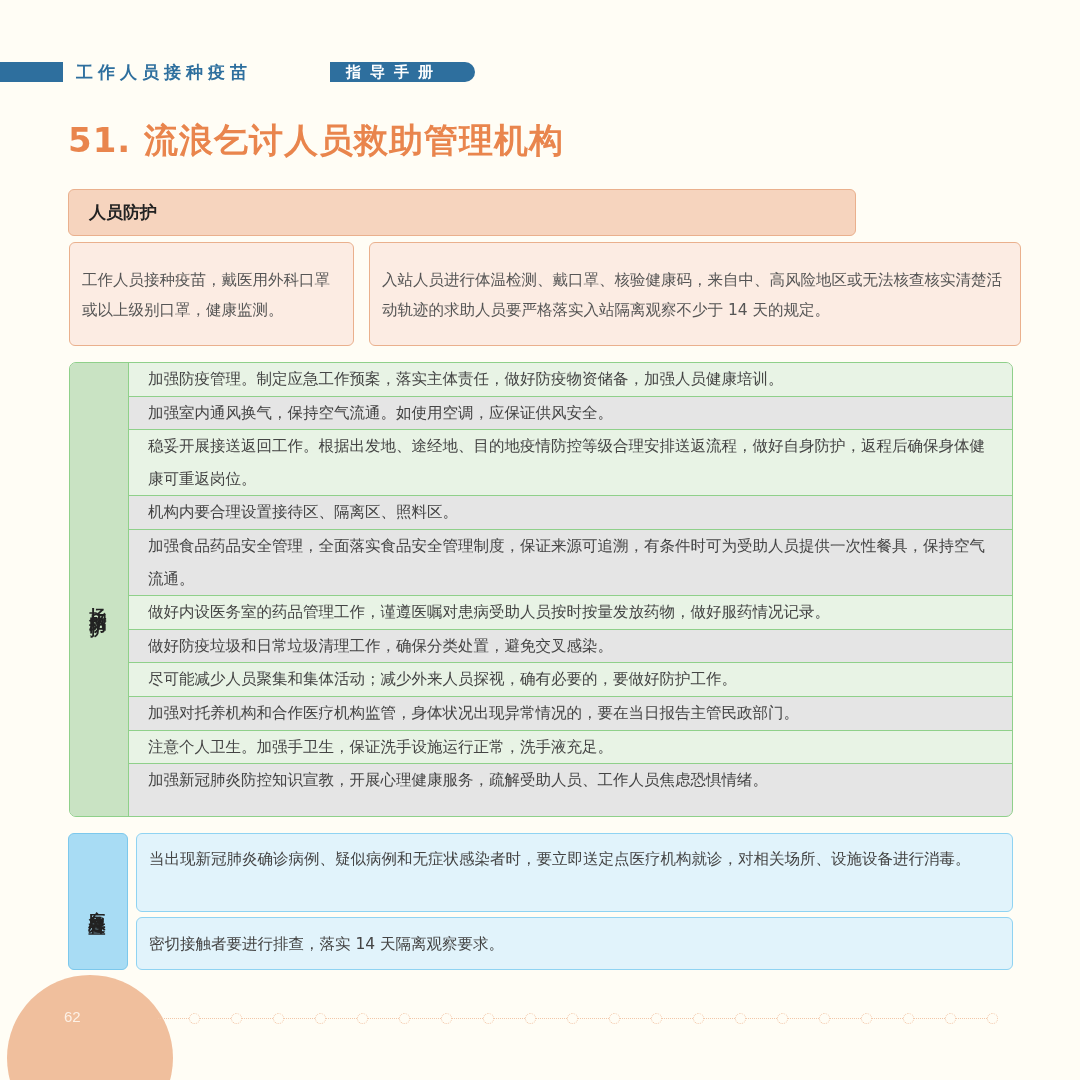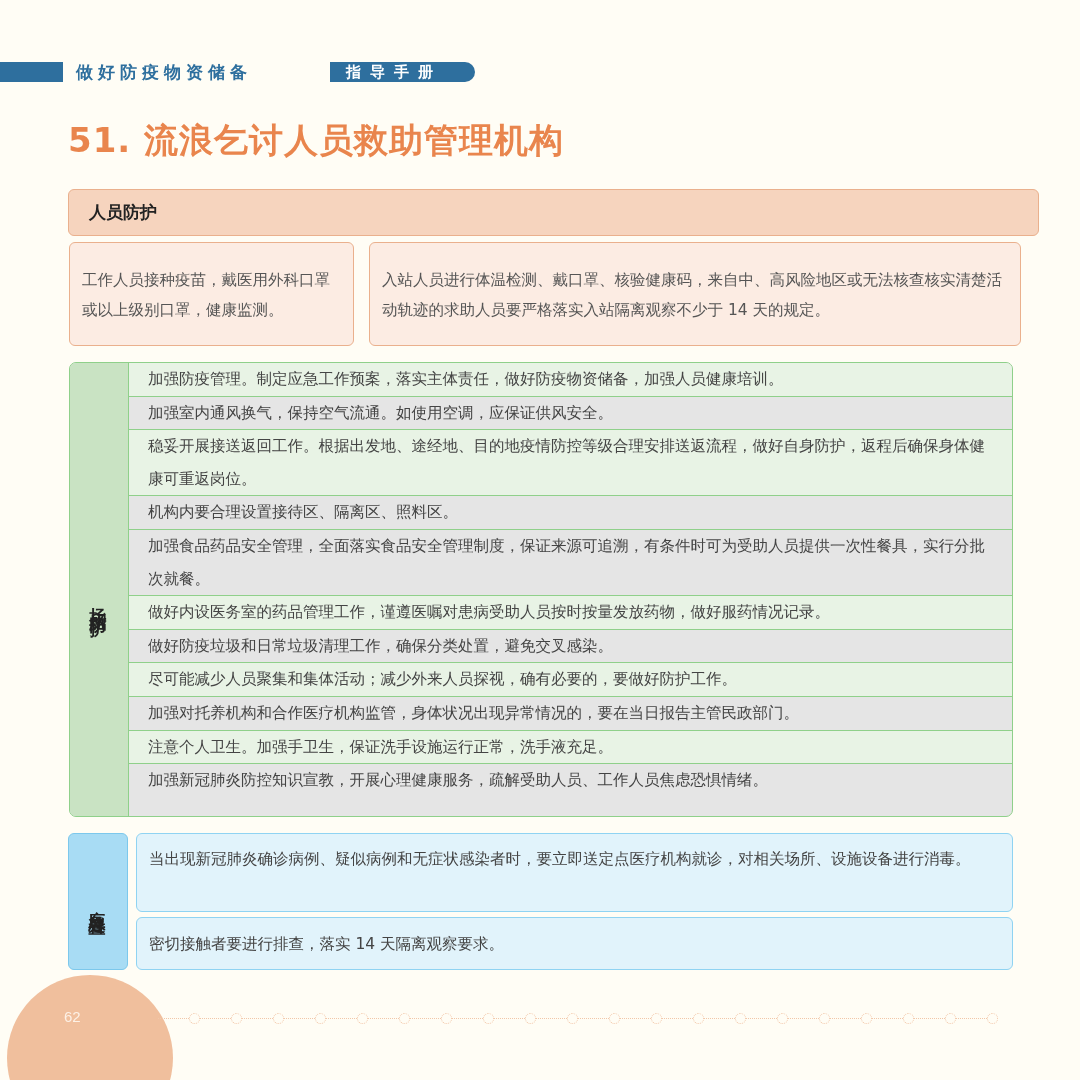--- a/index.html
+++ b/index.html
@@ -26,21 +26,21 @@
     border-radius: 0 10px 10px 0;
     margin-left: 30px;
   }
   .page-title {
     position: absolute; left: 68px; top: 118px; font-size: 34px; font-weight: bold;
     color: #e9854d; letter-spacing: 1px; line-height: 44px;
   }
 
   
   .pp-header {
-    position: absolute; left: 68px; top: 189px; width: 971px; height: 47px;
+    position: absolute; left: 68px; top: 189px; width: 788px; height: 47px;
     background: #f6d4be; border: 1px solid #eab08d; border-radius: 6px;
     font-size: 17px; font-weight: bold; color: #222; line-height: 45px; padding-left: 20px;
   }
   .pp-card {
     position: absolute; top: 242px; height: 104px;
     background: #fcece3; border: 1px solid #eab08d; border-radius: 6px;
     font-size: 15.5px; color: #555; line-height: 30px; padding: 22px 10px 0 12px;
   }
   .pp-card.left { left: 69px; width: 285px; }
   .pp-card.right { left: 361px; width: 652px; margin-left: 8px; }
@@ -98,37 +98,37 @@
     width: 11px; height: 11px; border: 1.5px dotted #f2c7a9; border-radius: 50%; flex: none;
   }
   .dots .dash {
     width: 31px; border-top: 1.5px dotted #f2c7a9; flex: none;
   }
 </style>
 </head>
 <body>
 
 <div class="top-bar"></div>
-<div class="header-title">做好防疫物资储备</div>
+<div class="header-title">工作人员接种疫苗</div>
 <div class="header-pill">指导手册</div>
 
 <h1 class="page-title">51. 流浪乞讨人员救助管理机构</h1>
 
 <div class="pp-header">人员防护</div>
 <div class="pp-card left">工作人员接种疫苗，戴医用外科口罩或以上级别口罩，健康监测。</div>
 <div class="pp-card right">入站人员进行体温检测、戴口罩、核验健康码，来自中、高风险地区或无法核查核实清楚活动轨迹的求助人员要严格落实入站隔离观察不少于 14 天的规定。</div>
 
 <div class="site">
   <div class="site-label">场所防护</div>
   <div class="site-rows">
     <div class="site-row alt">加强防疫管理。制定应急工作预案，落实主体责任，做好防疫物资储备，加强人员健康培训。</div>
     <div class="site-row">加强室内通风换气，保持空气流通。如使用空调，应保证供风安全。</div>
     <div class="site-row alt">稳妥开展接送返回工作。根据出发地、途经地、目的地疫情防控等级合理安排送返流程，做好自身防护，返程后确保身体健康可重返岗位。</div>
     <div class="site-row">机构内要合理设置接待区、隔离区、照料区。</div>
-    <div class="site-row">加强食品药品安全管理，全面落实食品安全管理制度，保证来源可追溯，有条件时可为受助人员提供一次性餐具，实行分批次就餐。</div>
+    <div class="site-row">加强食品药品安全管理，全面落实食品安全管理制度，保证来源可追溯，有条件时可为受助人员提供一次性餐具，保持空气流通。</div>
     <div class="site-row alt">做好内设医务室的药品管理工作，谨遵医嘱对患病受助人员按时按量发放药物，做好服药情况记录。</div>
     <div class="site-row">做好防疫垃圾和日常垃圾清理工作，确保分类处置，避免交叉感染。</div>
     <div class="site-row alt">尽可能减少人员聚集和集体活动；减少外来人员探视，确有必要的，要做好防护工作。</div>
     <div class="site-row">加强对托养机构和合作医疗机构监管，身体状况出现异常情况的，要在当日报告主管民政部门。</div>
     <div class="site-row alt">注意个人卫生。加强手卫生，保证洗手设施运行正常，洗手液充足。</div>
     <div class="site-row">加强新冠肺炎防控知识宣教，开展心理健康服务，疏解受助人员、工作人员焦虑恐惧情绪。</div>
   </div>
 </div>
 
 <div class="emg-label">应急处置</div>

